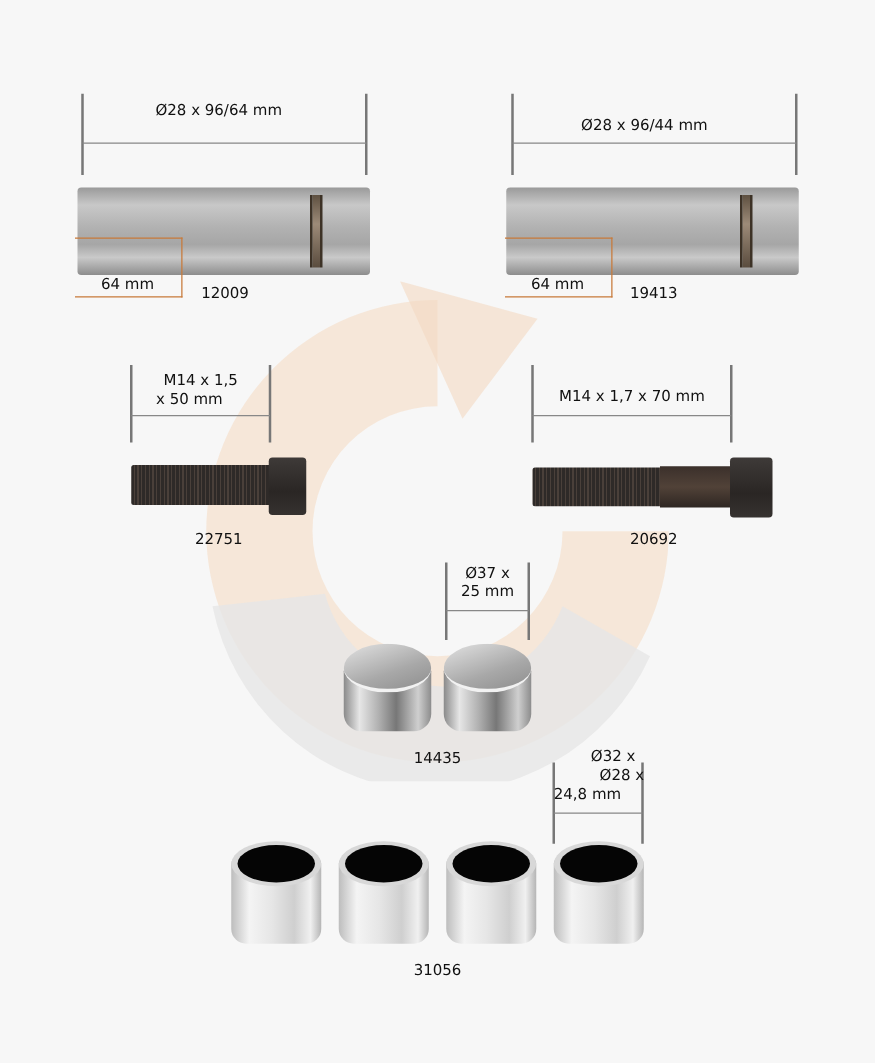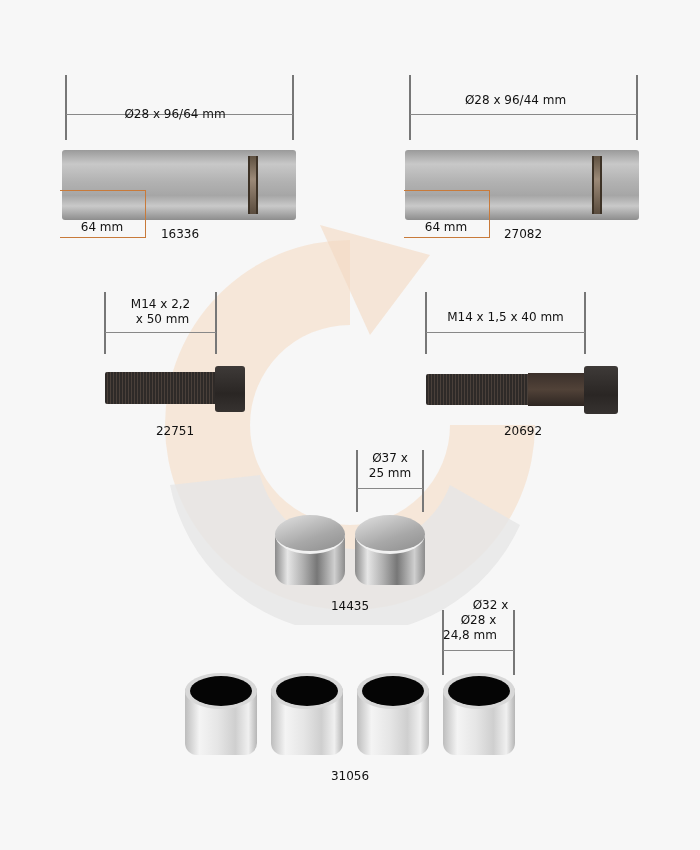--- a/index.html
+++ b/index.html
@@ -33,56 +33,56 @@
 <svg class="abs" style="left:150px;top:225px" width="400" height="400" viewBox="0 0 400 400">
   <path d="M200 15 A185 185 0 1 0 385 200 L300 200 A100 100 0 1 1 200 100 Z" fill="#f6e2cf" opacity="0.75"></path>
   <path d="M170 0 L280 30 L220 110 Z" fill="#f3d9c2" opacity="0.6"></path>
   <path d="M20 260 A185 185 0 0 0 370 300 L300 260 A100 100 0 0 1 110 250 Z" fill="#e6e6e6" opacity="0.8"></path>
 </svg>
 
 <div>
   <div class="vline" style="left:65px;top:75px;height:65px"></div>
   <div class="vline" style="left:292px;top:75px;height:65px"></div>
   <div class="hline" style="left:66px;top:114px;width:227px"></div>
-  <div class="label" style="left:66px;top:107px;width:218px">Ø28 x 96/64 mm</div>
+  <div class="label" style="left:66px;top:81px;width:218px">Ø28 x 96/64 mm</div>
   <div class="pin" style="left:62px;top:150px;width:234px;height:70px"></div>
   <div class="groove" style="left:248px;top:156px;width:6px;height:58px"></div>
   <div class="orange-box" style="left:60px;top:190px;width:85px;height:46px"></div>
   <div class="label" style="left:62px;top:220px;width:80px">64 mm</div>
-  <div class="label" style="left:155px;top:227px;width:50px">16336</div>
+  <div class="label" style="left:155px;top:227px;width:50px">12009</div>
 </div>
 
 <div>
   <div class="vline" style="left:409px;top:75px;height:65px"></div>
   <div class="vline" style="left:636px;top:75px;height:65px"></div>
   <div class="hline" style="left:410px;top:114px;width:227px"></div>
   <div class="label" style="left:410px;top:93px;width:211px">Ø28 x 96/44 mm</div>
   <div class="pin" style="left:405px;top:150px;width:234px;height:70px"></div>
   <div class="groove" style="left:592px;top:156px;width:6px;height:58px"></div>
   <div class="orange-box" style="left:404px;top:190px;width:85px;height:46px"></div>
   <div class="label" style="left:406px;top:220px;width:80px">64 mm</div>
-  <div class="label" style="left:498px;top:227px;width:50px">27082</div>
+  <div class="label" style="left:498px;top:227px;width:50px">19413</div>
 </div>
 
 <div>
   <div class="vline" style="left:104px;top:292px;height:62px"></div>
   <div class="vline" style="left:215px;top:292px;height:62px"></div>
   <div class="hline" style="left:105px;top:332px;width:111px"></div>
-  <div class="label" style="left:105px;top:297px;width:111px">M14 x 2,2</div>
-  <div class="label" style="left:116px;top:312px;width:93px">x 50 mm</div>
+  <div class="label" style="left:105px;top:297px;width:111px">M14 x 1,5</div>
+  <div class="label" style="left:105px;top:312px;width:93px">x 50 mm</div>
   <div class="bolt-shank" style="left:105px;top:372px;width:115px;height:32px"></div>
   <div class="bolt-head" style="left:215px;top:366px;width:30px;height:46px"></div>
   <div class="label" style="left:150px;top:424px;width:50px">22751</div>
 </div>
 
 <div>
   <div class="vline" style="left:425px;top:292px;height:62px"></div>
   <div class="vline" style="left:584px;top:292px;height:62px"></div>
   <div class="hline" style="left:426px;top:332px;width:159px"></div>
-  <div class="label" style="left:426px;top:310px;width:159px">M14 x 1,5 x 40 mm</div>
+  <div class="label" style="left:426px;top:310px;width:159px">M14 x 1,7 x 70 mm</div>
   <div class="bolt-shank" style="left:426px;top:374px;width:105px;height:31px"></div>
   <div class="bolt-smooth" style="left:528px;top:373px;width:60px;height:33px"></div>
   <div class="bolt-head" style="left:584px;top:366px;width:34px;height:48px"></div>
   <div class="label" style="left:498px;top:424px;width:50px">20692</div>
 </div>
 
 <div>
   <div class="vline" style="left:356px;top:450px;height:62px"></div>
   <div class="vline" style="left:422px;top:450px;height:62px"></div>
   <div class="hline" style="left:357px;top:488px;width:66px"></div>
@@ -97,21 +97,21 @@
       <div class="top"></div>
     </div>
   <div class="label" style="left:325px;top:599px;width:50px">14435</div>
 </div>
 
 <div>
   <div class="vline" style="left:442px;top:610px;height:65px"></div>
   <div class="vline" style="left:513px;top:610px;height:65px"></div>
   <div class="hline" style="left:443px;top:650px;width:71px"></div>
   <div class="label" style="left:455px;top:598px;width:71px">Ø32 x</div>
-  <div class="label" style="left:443px;top:613px;width:71px">Ø28 x</div>
+  <div class="label" style="left:462px;top:613px;width:71px">Ø28 x</div>
   <div class="label" style="left:443px;top:628px;width:50px">24,8 mm</div>
   <div class="bush" style="left:185px;top:673px">
       <div class="body"></div>
       <div class="rim"></div>
       <div class="hole"></div>
     </div>
   <div class="bush" style="left:271px;top:673px">
       <div class="body"></div>
       <div class="rim"></div>
       <div class="hole"></div>

